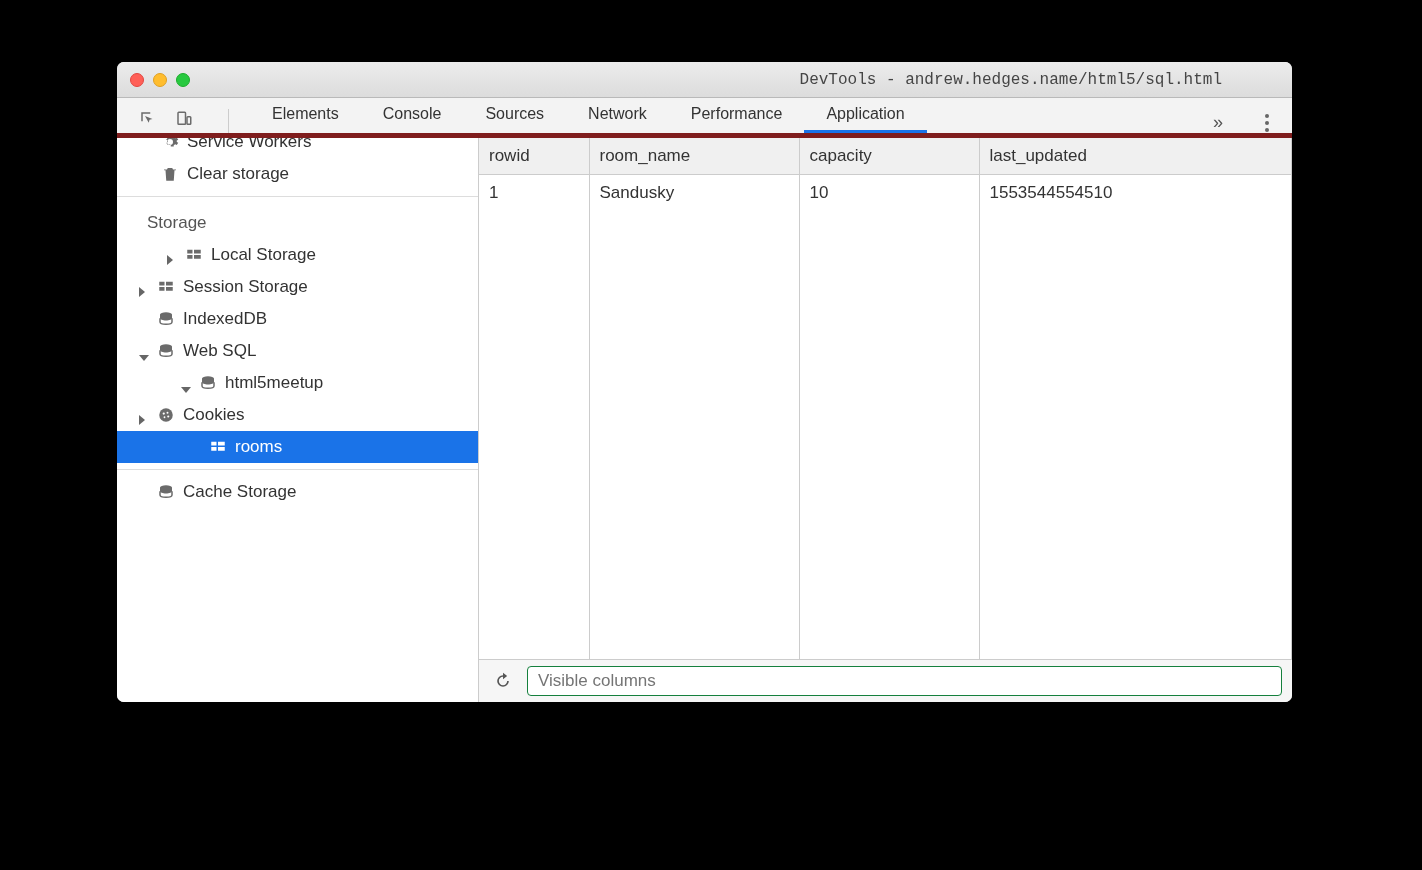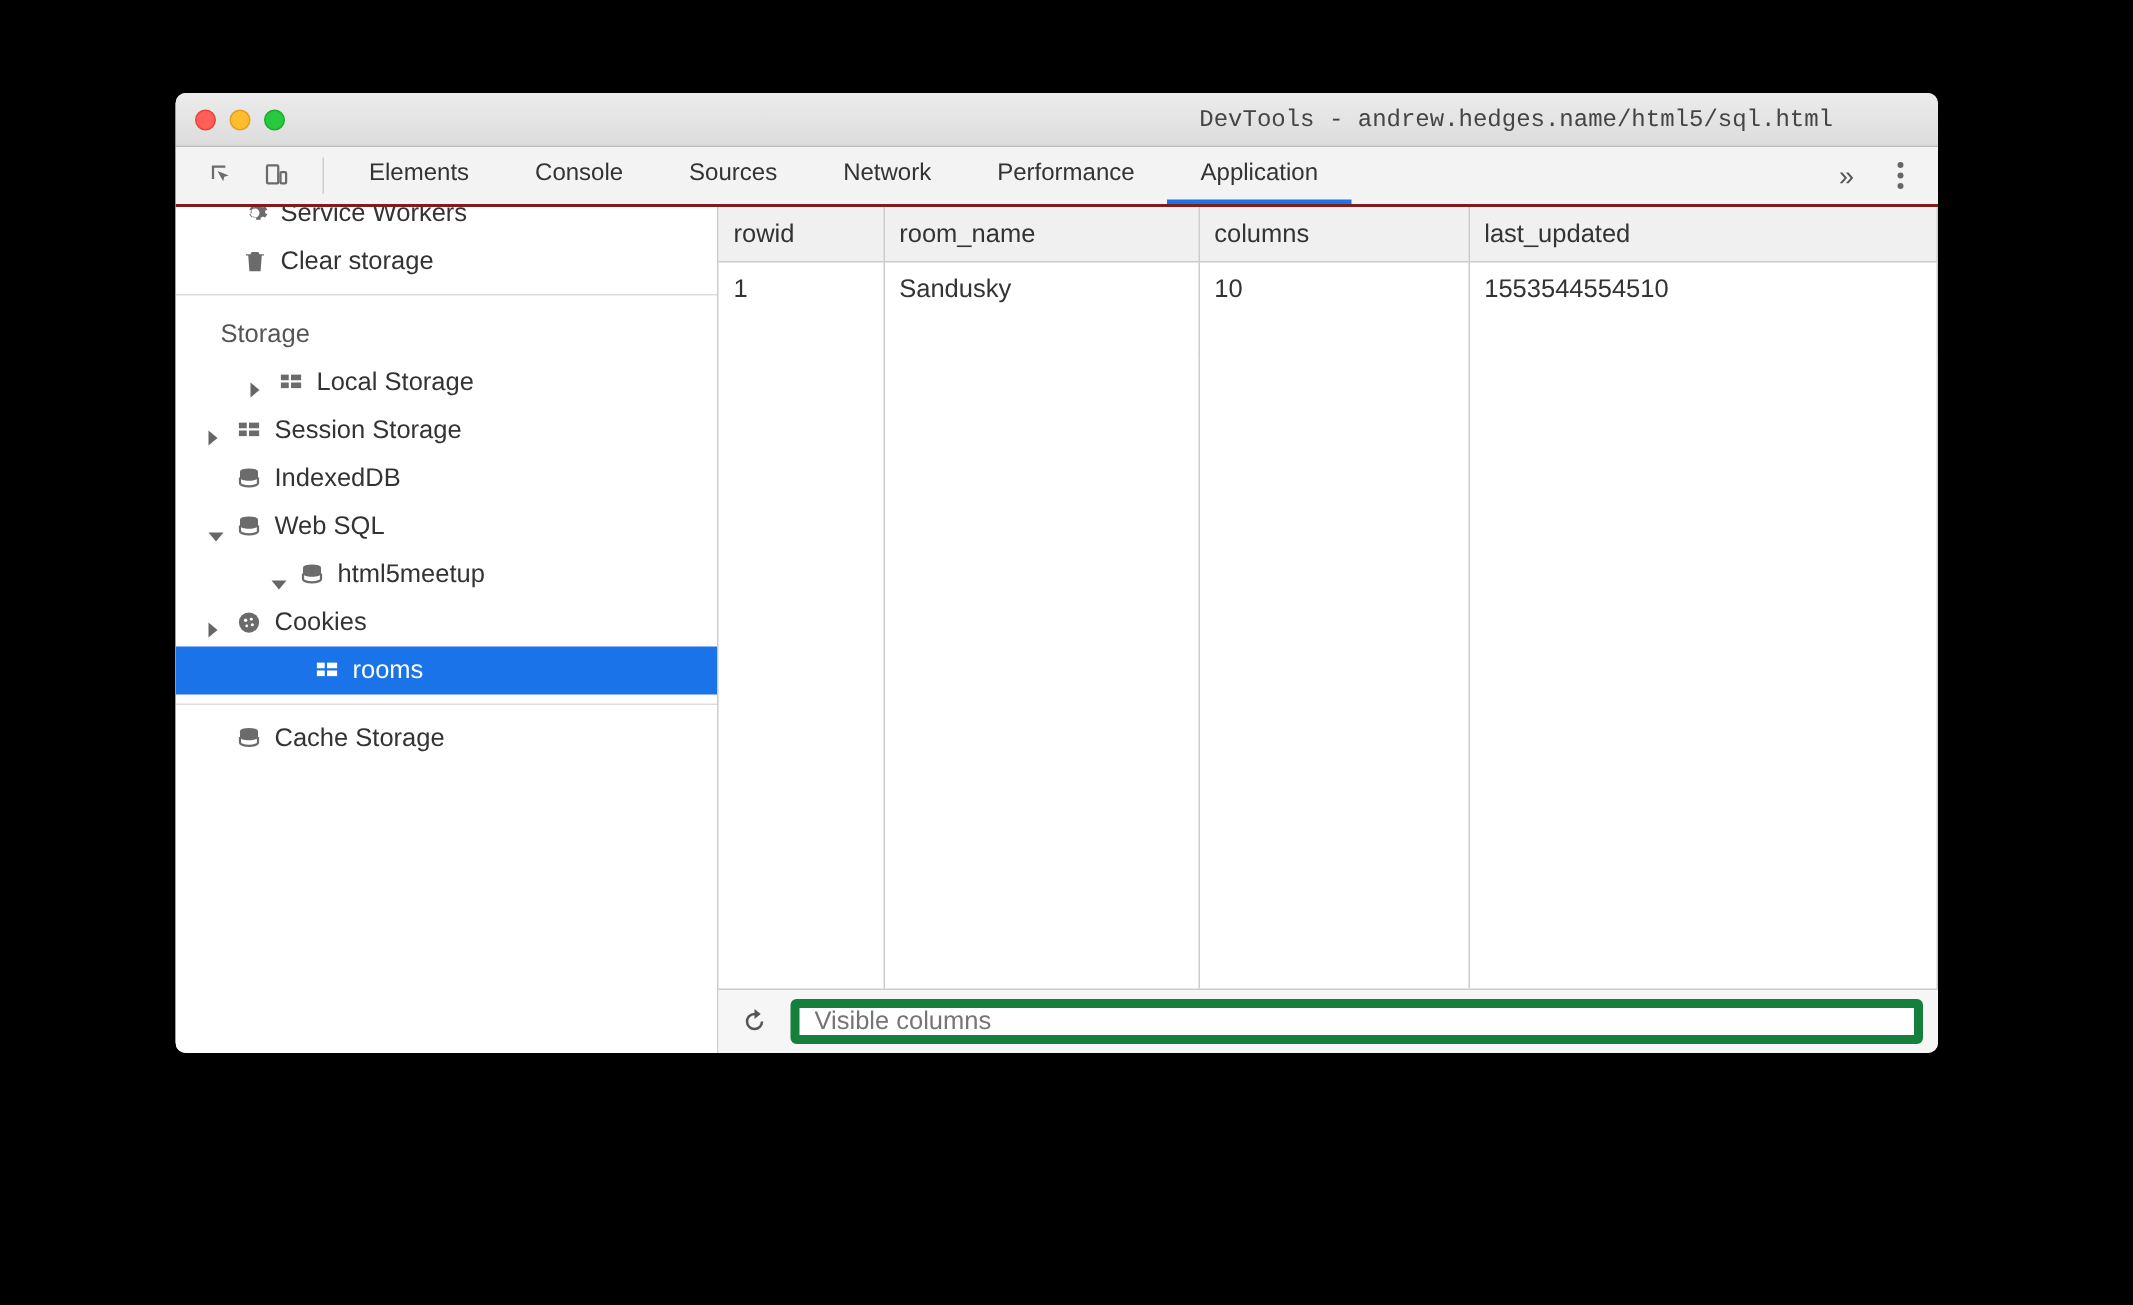--- a/index.html
+++ b/index.html
@@ -50,24 +50,25 @@
     font-size:16px;
     color:#454545;
     font-weight:400;
     padding-right:70px;
     font-family:Liberation Mono, monospace;
   }
   
   .toolbar {
     height: 40px;
     background:#f3f3f3;
-    border-bottom:2px solid #7f1d1d;
-    display:flex;
-    align-items:center;
+    border-bottom:5px solid #7f1d1d;
+    display:flex;
+    align-items:flex-end;
     padding: 0 8px;
+    gap: 13px;
   }
   .tool-icons { display:flex; align-items:center; gap:6px; padding:0 8px; }
   .icon-btn {
     width:30px; height:28px; display:flex; align-items:center; justify-content:center;
     color:#555;
   }
   .tool-sep { width:1px; height:24px; background:#ccc; margin:0 8px;}
   .tabs { display:flex; align-items:stretch; flex:1; height:100%; }
   .tab {
     padding: 0 22px;
@@ -166,21 +167,21 @@
     display:flex;
     align-items:center;
     gap:10px;
     padding:0 10px;
     background:#f6f6f6;
   }
   .refresh { width:28px; height:28px; display:flex;align-items:center;justify-content:center; color:#555; border-radius:4px;}
   .visible-input {
     flex:1;
     height:30px;
-    border:6px solid #15803d;
+    border:1px solid #15803d;
     border-radius:4px;
     background:#fff;
     padding:0 10px;
     font-size:17px;
     color:#888;
   }
   svg { display:block; }
 </style>
 </head>
 <body>
@@ -342,21 +343,21 @@
           <colgroup>
             <col style="width:110px">
             <col style="width:210px">
             <col style="width:180px">
             <col>
           </colgroup>
           <thead>
             <tr>
               <th>rowid</th>
               <th>room_name</th>
-              <th>columns</th>
+              <th>capacity</th>
               <th class="col-last">last_updated</th>
             </tr>
           </thead>
           <tbody>
             <tr>
               <td>1</td>
               <td>Sandusky</td>
               <td>10</td>
               <td class="col-last">1553544554510</td>
             </tr>

